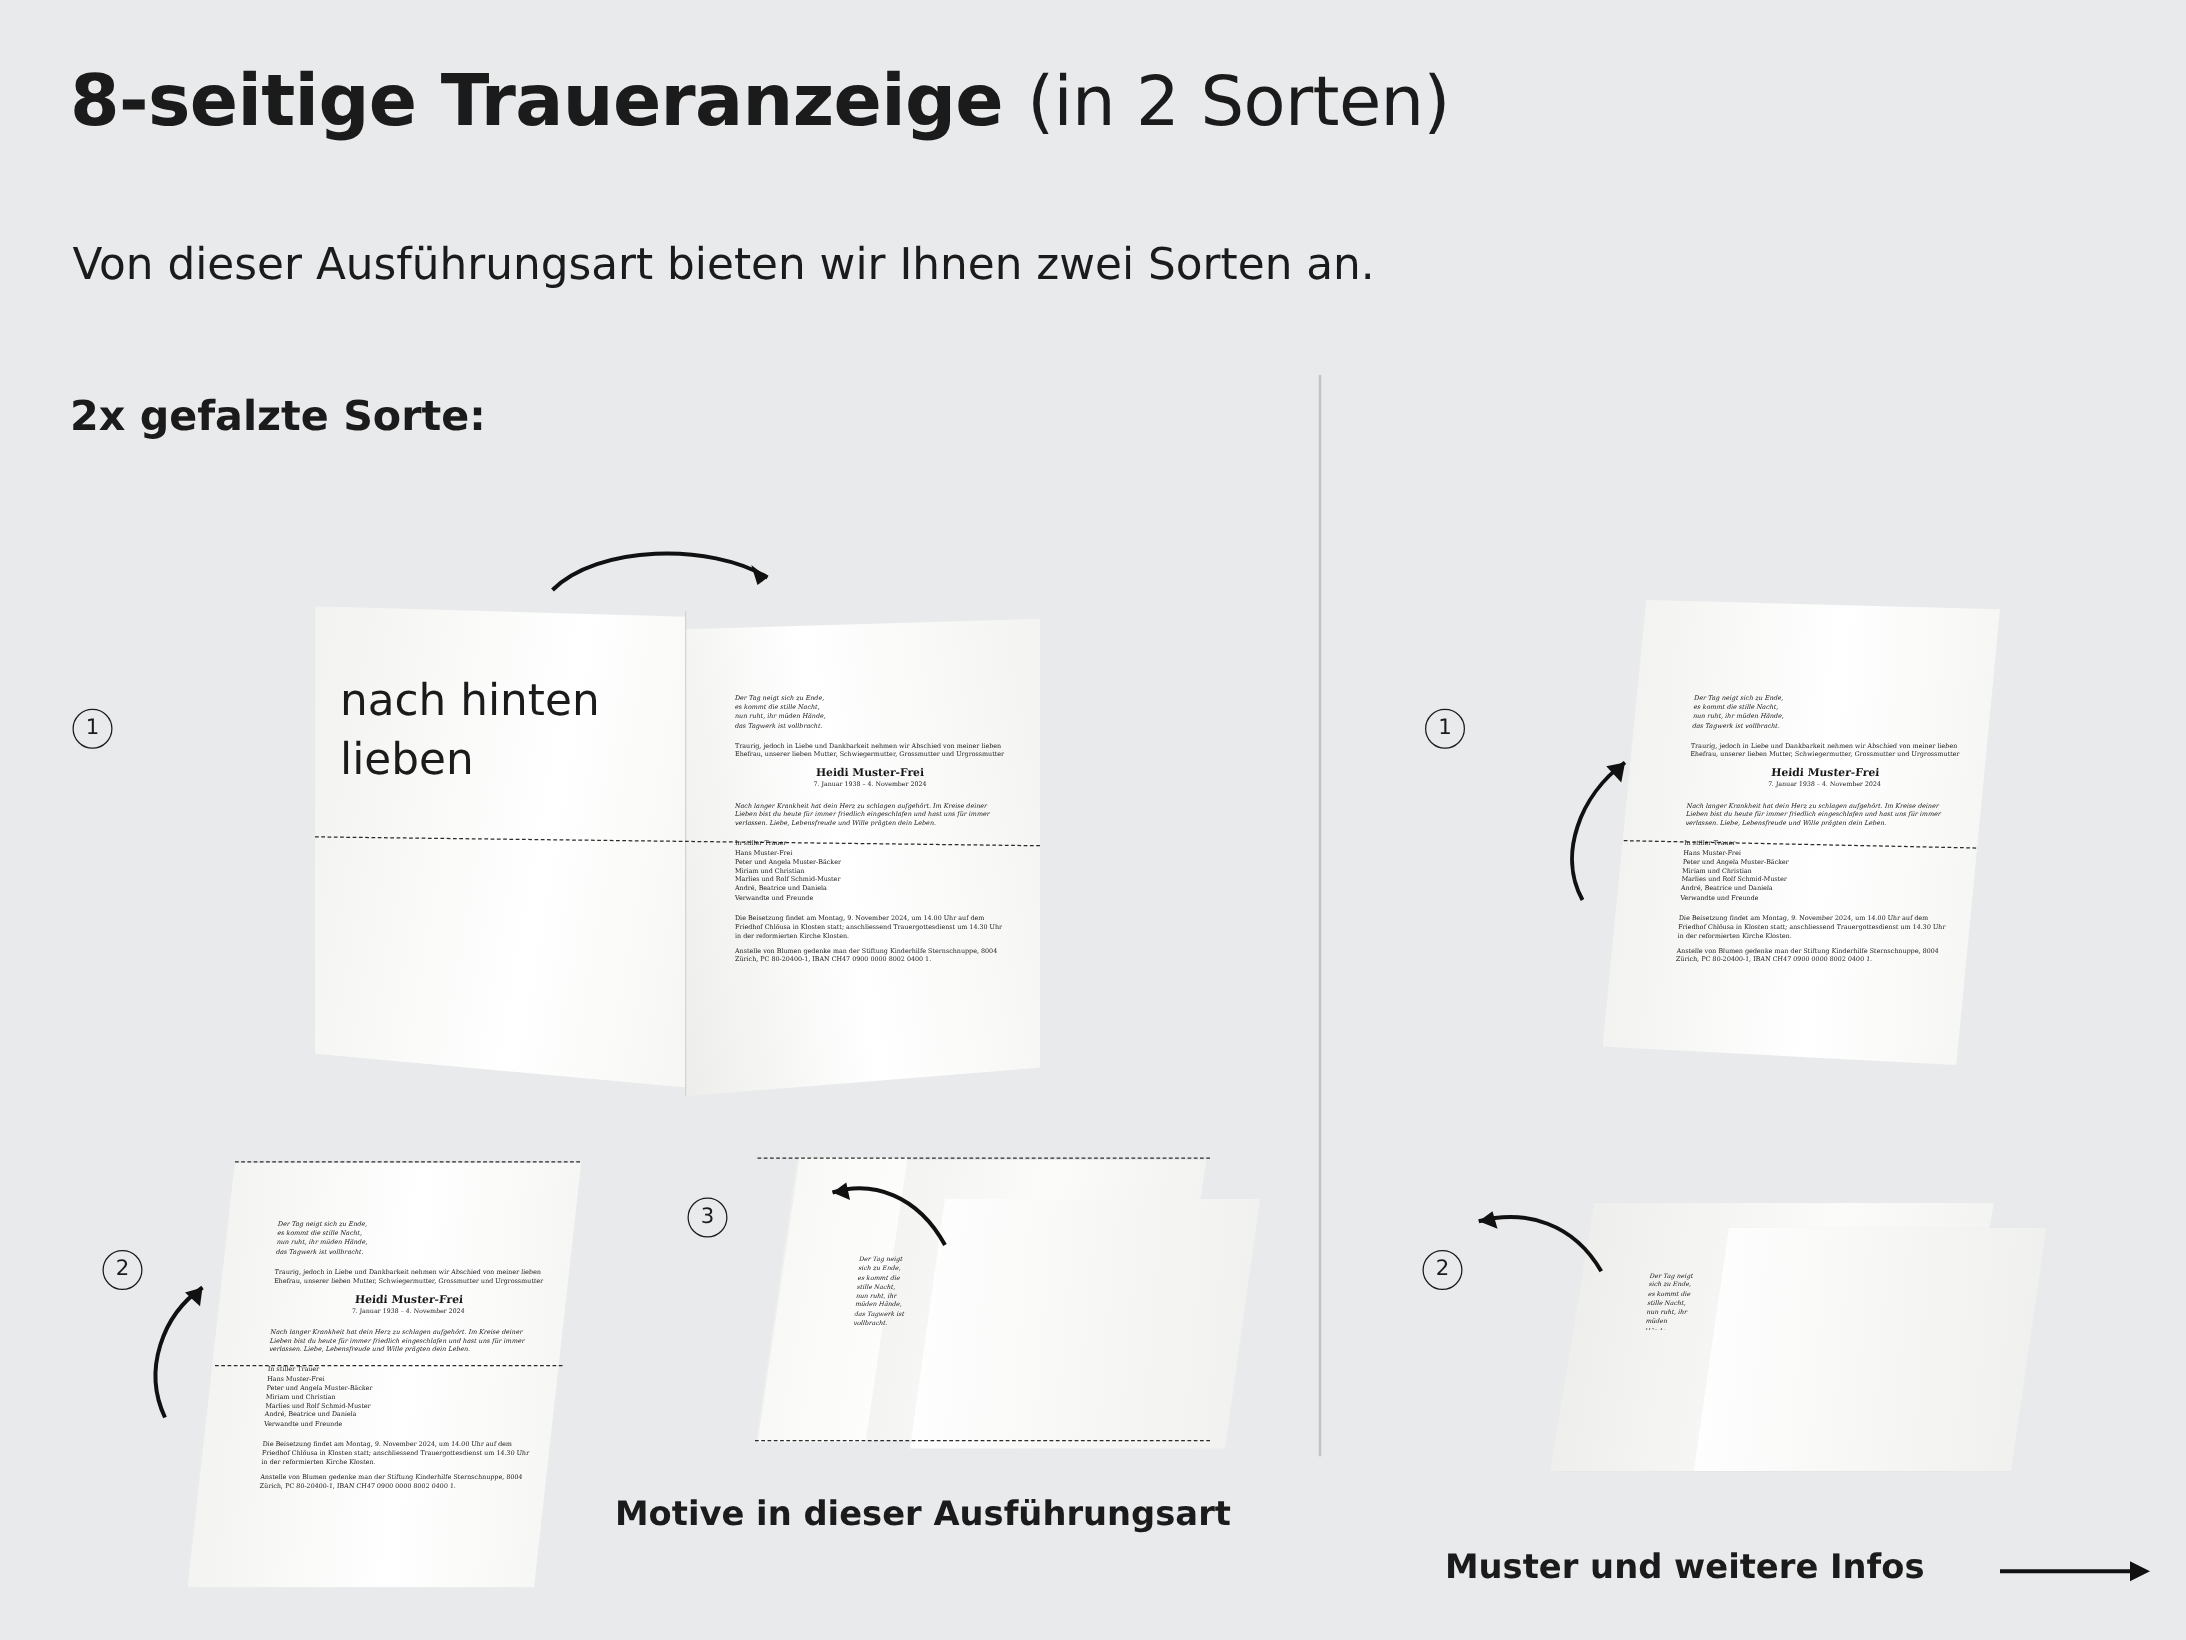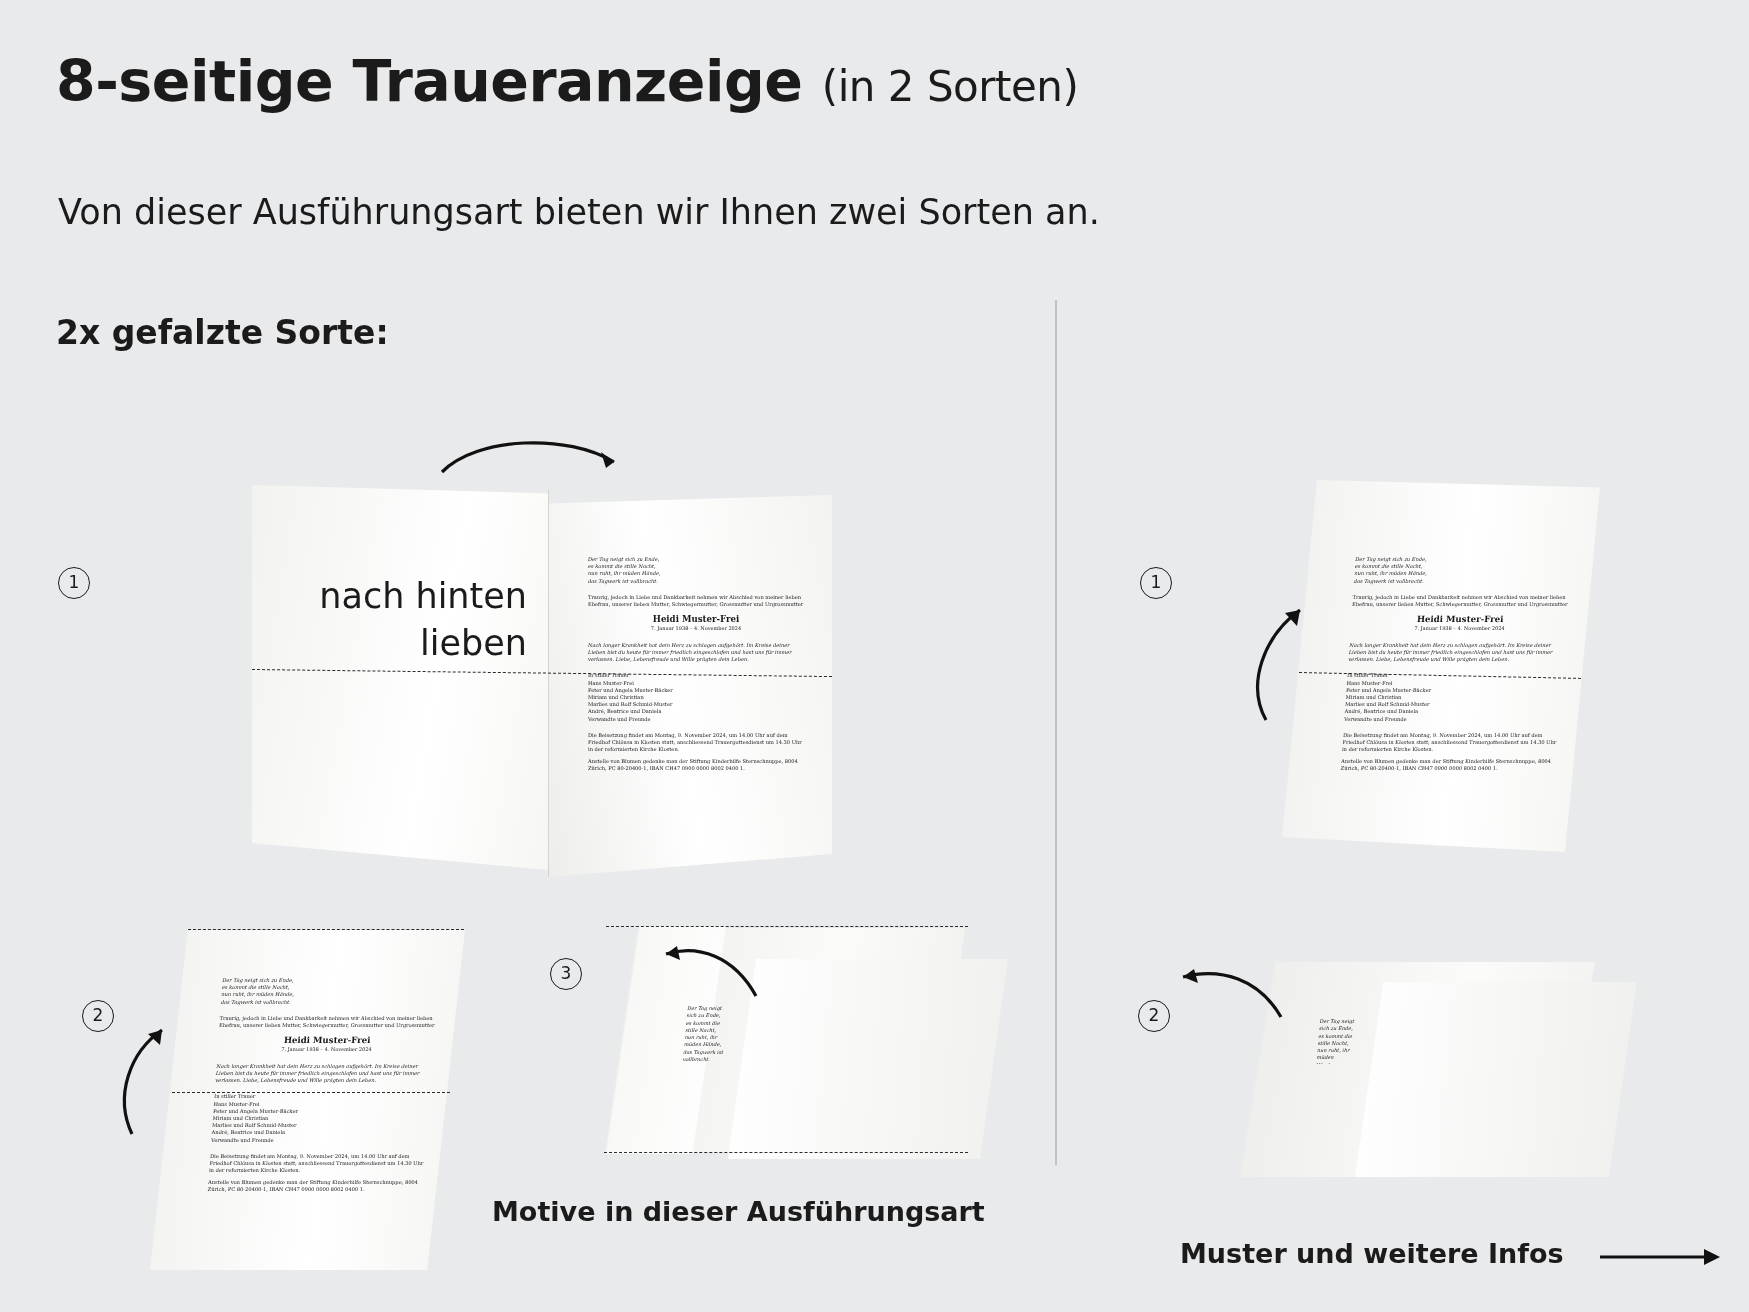--- a/index.html
+++ b/index.html
@@ -12,21 +12,21 @@
     position:relative;
   }
   .page{position:relative;width:1749px;height:1312px;}
 
   
   .title{
     position:absolute;left:56px;top:48px;
     font-size:57px;font-weight:700;letter-spacing:-0.5px;
     white-space:nowrap;
   }
-  .title .sub{font-size:42px;font-weight:400;}
+  .title .sub{font-size:55px;font-weight:400;}
   .intro{
     position:absolute;left:58px;top:192px;
     font-size:35px;font-weight:400;
   }
   .col-title{
     position:absolute;font-size:33px;font-weight:700;
   }
   #colTitleLeft{left:56px;top:313px;}
   #colTitleRight{left:1103px;top:313px;}
 
@@ -66,25 +66,24 @@
   .doc .poem{font-style:italic;}
   .doc .nm{font-weight:700;text-align:center;}
   .doc .dt{text-align:center;}
   .doc p{margin:0;}
   .doc .gap{height:.9em;}
 
   
   .nach-hinten{
     position:absolute;
     font-size:35px;
-    text-align:right;
+    text-align:left;
     color:#1b1b1b;
     font-family:"DejaVu Sans", sans-serif;
     line-height:1.35;
-    margin-top:35px;
   }
 
   .caption{
     position:absolute;font-size:27px;line-height:1.42;font-weight:bold;
   }
   .muster{
     position:absolute;font-size:27px;font-weight:700;
   }
 
   svg{overflow:visible;}
@@ -315,19 +314,19 @@
     <div class="card shadowed" style="left:1355px;top:982px;width:282px;height:195px;
                 clip-path:polygon(10% 0,100% 0,90% 100%,0 100%);
                 background:linear-gradient(95deg,#ffffff,#efefed);"></div>
 
     <svg style="position:absolute;left:1175px;top:965px;" width="120" height="65">
       <path class="arrowpath" d="M106 52 C 84 14, 46 2, 8 12"></path>
       <path class="arrowhead" d="M8 12 L23 18 L19 4 Z"></path>
     </svg>
   </div>
 
-  <div class="muster" style="left:1180px;top:1238px;">Muster und weitere Infos</div>
+  <div class="muster" style="left:1156px;top:1238px;">Muster und weitere Infos</div>
   <svg style="position:absolute;left:1598px;top:1244px;" width="130" height="26">
     <path class="arrowpath" d="M2 13 L112 13"></path>
     <path class="arrowhead" d="M122 13 L106 5 L106 21 Z"></path>
   </svg>
 
 </div>
 
 </body></html>

